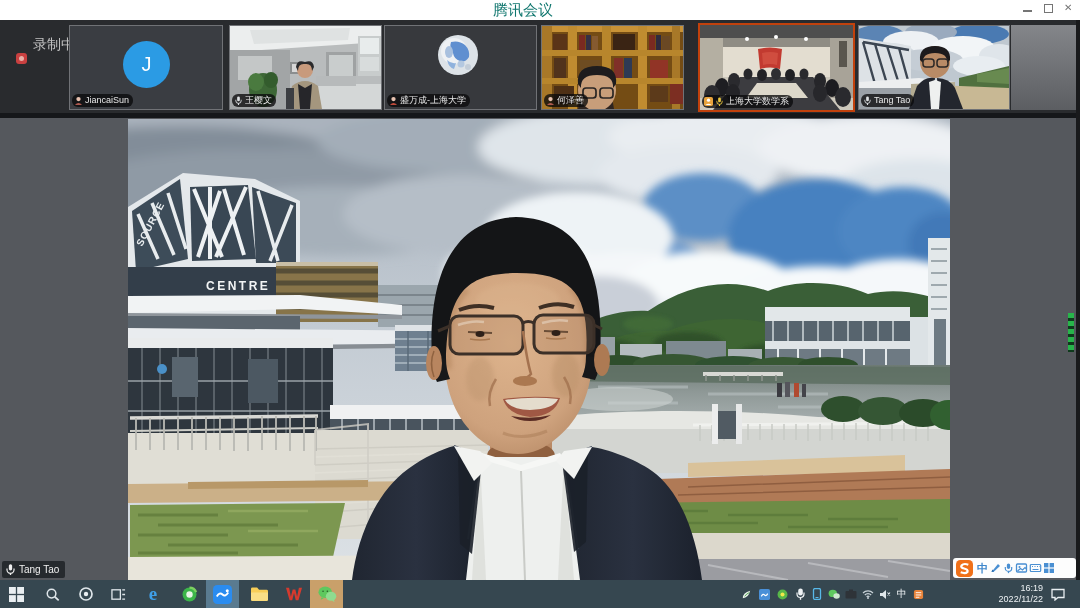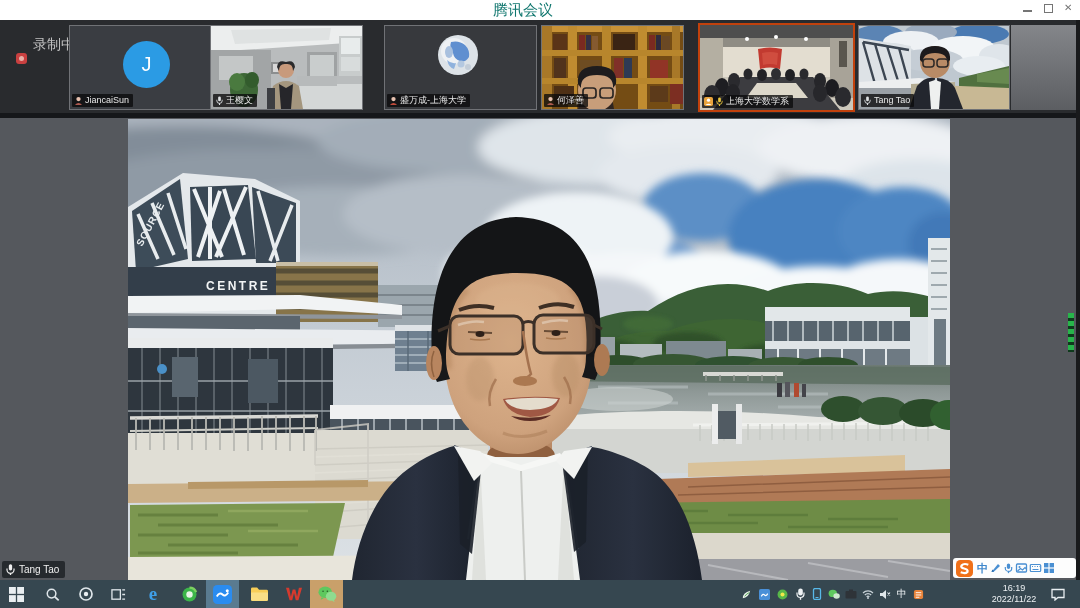--- a/index.html
+++ b/index.html
@@ -4,53 +4,53 @@
 html,body{margin:0;padding:0}
 body{width:1080px;height:608px;overflow:hidden;position:relative;background:#fff;font-family:"Liberation Sans",sans-serif}
 #titlebar{position:absolute;left:0;top:0;width:1080px;height:20px;background:#fff}
 #title{position:absolute;left:493px;top:1px;font-size:15px;color:#0f766e}
 .winbtn{position:absolute;top:2px;font-size:12px;color:#5a5a5a}
 #strip{position:absolute;left:0;top:20px;width:1080px;height:98px;background:#292b2e;border-bottom:5px solid #15171a;box-sizing:border-box}
 #recdot{position:absolute;left:16px;top:33px;width:11px;height:11px;border-radius:3px;background:#c94040}
 #recdot i{position:absolute;left:3px;top:3px;width:5px;height:5px;border-radius:50%;background:#e8b0a8}
 #rectxt{position:absolute;left:33px;top:16px;font-size:14px;color:#c2c2c2}
 .thumb{position:absolute;top:5px;height:85px;background:#3a3d42;border:1px solid #707276;box-sizing:border-box;overflow:hidden}
-.tlabel{position:absolute;left:2px;bottom:2px;background:rgba(10,10,12,.78);color:#e8e8e8;font-size:9px;line-height:11px;padding:1px 4px 1px 2px;border-radius:1px;white-space:nowrap;display:flex;align-items:center;gap:2px}
+.tlabel{position:absolute;left:2px;bottom:2px;background:rgba(10,10,12,.78);color:#e8e8e8;font-size:9px;line-height:11px;padding:1px 4px 1px 2px;border-radius:6px;white-space:nowrap;display:flex;align-items:center;gap:2px}
 .tlabel svg{display:block}
 #stripfill{position:absolute;left:1011px;top:5px;width:65px;height:85px;background:linear-gradient(#84868a,#5c5e62)}
 #rightedge{position:absolute;left:1076px;top:20px;width:4px;height:560px;background:#191a1c}
 #stage{position:absolute;left:0;top:118px;width:1080px;height:462px;background:#55585d}
 #video{position:absolute;left:128px;top:1px;width:822px;height:461px}
 #mainlabel{position:absolute;left:2px;top:443px;height:17px;background:rgba(32,35,40,.88);color:#f0f0f0;font-size:10px;line-height:17px;padding:0 6px 0 3px;border-radius:2px;display:flex;align-items:center;gap:3px}
 #volbar{position:absolute;left:1068px;top:313px;width:6px;height:39px;background:repeating-linear-gradient(#27b54a 0 5px,#0e3a1c 5px 8px)}
 #sogou{position:absolute;left:953px;top:440px;width:123px;height:20px;background:#fdfdfd;border-radius:3px;display:flex;align-items:center;padding:0 3px;box-sizing:border-box;gap:1px}
 #taskbar{position:absolute;left:0;top:580px;width:1080px;height:28px;background:#364750}
 .tb{position:absolute;top:0;height:28px;display:flex;align-items:center;justify-content:center}
-#clock{position:absolute;left:985px;top:3px;width:58px;color:#eef2f4;font-size:9px;line-height:11px;text-align:center}
+#clock{position:absolute;left:985px;top:3px;width:58px;color:#eef2f4;font-size:9px;line-height:11px;text-align:right}
 </style></head>
 <body>
 <div id="titlebar">
   <div id="title">腾讯会议</div>
   <div style="position:absolute;left:1023px;top:10px;width:9px;height:2px;background:#757575"></div>
   <div style="position:absolute;left:1044px;top:4px;width:7px;height:7px;border:1.4px solid #757575"></div>
   <div class="winbtn" style="left:1064px;top:2px;font-size:10px;color:#757575">✕</div>
 </div>
 <div id="strip">
   <div id="recdot">
       <i></i>
     </div>
   <div id="rectxt">录制中</div>
   <div class="thumb" id="t1" style="left:69px;width:154px">
     <div style="position:absolute;left:53px;top:15px;width:47px;height:47px;border-radius:50%;background:#2b9be4;color:#fff;font-size:20px;text-align:center;line-height:47px">J</div>
     <div class="tlabel"><svg width="9" height="9" viewBox="0 0 10 10">
           <circle cx="5" cy="3.4" r="2.4" fill="#e8c2b0"></circle>
           <path d="M1 10 Q5 5.5 9 10Z" fill="#b05a50"></path>
         </svg>JiancaiSun</div>
   </div>
-  <div class="thumb" id="t2" style="left:210px;width:153px">
+  <div class="thumb" id="t2" style="left:229px;width:153px">
     <svg width="151" height="83" viewBox="0 0 151 83">
       <rect width="151" height="83" fill="#b9bcbd"></rect>
       <polygon points="0,0 151,0 151,16 0,26" fill="#eceeee"></polygon>
       <polygon points="20,4 120,2 118,14 24,18" fill="#dfe2e2"></polygon>
       <rect x="128" y="10" width="23" height="40" fill="#c8cccc"></rect>
       <rect x="130" y="12" width="19" height="16" fill="#e8ecec"></rect>
       <rect x="130" y="31" width="19" height="14" fill="#d8dcdc"></rect>
       <rect x="0" y="24" width="60" height="59" fill="#a2a5a6"></rect>
       <rect x="8" y="30" width="34" height="24" fill="#c4c7c7"></rect>
       <rect x="96" y="26" width="30" height="34" fill="#9fa2a3"></rect>

